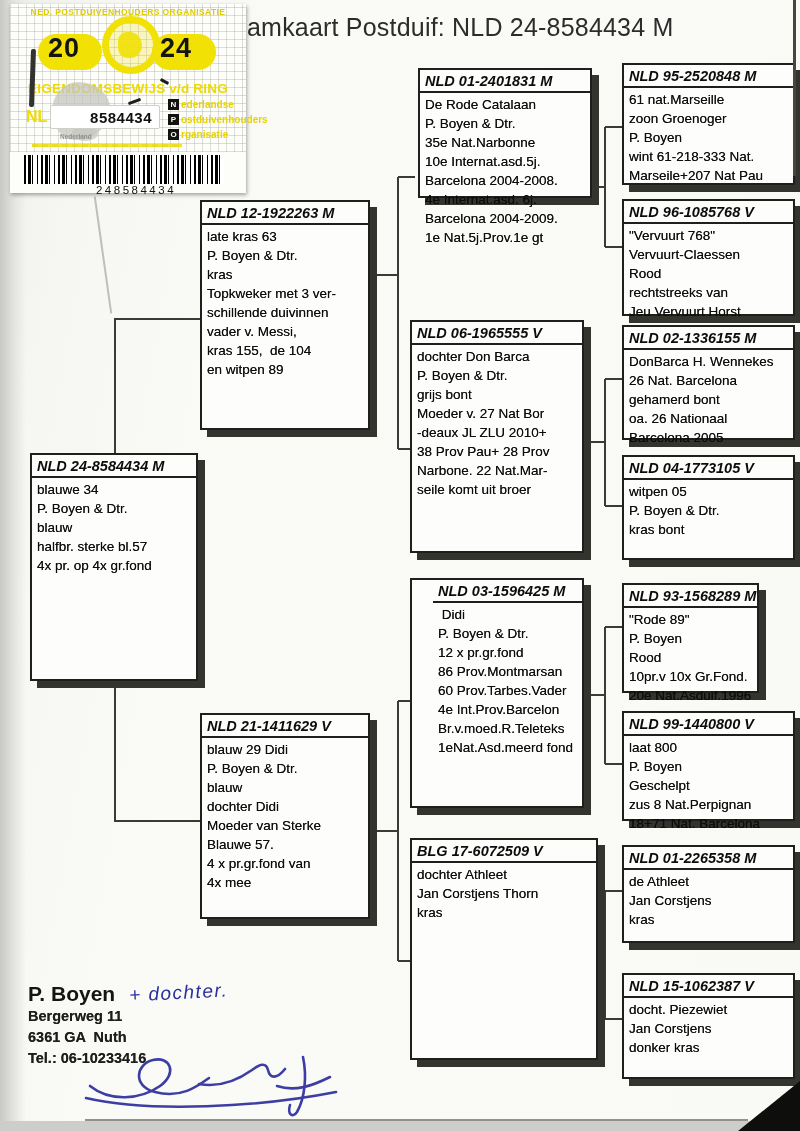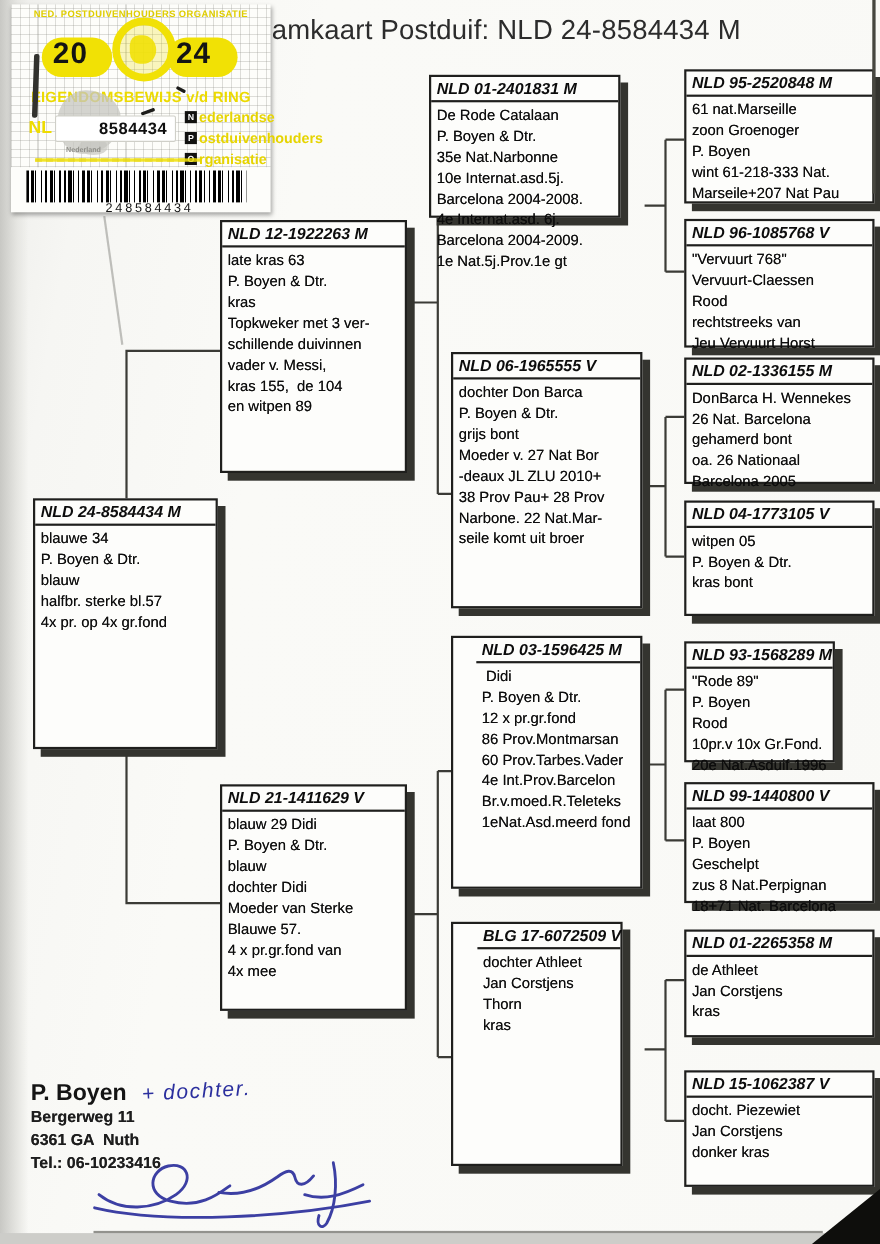--- a/index.html
+++ b/index.html
@@ -58,21 +58,21 @@
   .map-label{position:absolute;left:50px;top:129px;font-size:6.5px;font-weight:bold;color:#8e8e88;}
   .stk-nl{position:absolute;left:16px;top:104px;font-size:16px;font-weight:800;color:#eedc00;text-align:right;}
   .ringbox{position:absolute;left:40px;top:101px;width:110px;height:24px;background:#fff;
            border:1px solid #cfcfc8;border-radius:2px;display:flex;align-items:center;
            justify-content:flex-end;padding-right:7px;box-sizing:border-box;}
   .ringbox span{font-size:15px;font-weight:600;color:#101010;letter-spacing:.5px;}
   .npo{position:absolute;left:158px;top:95px;}
   .npo-row{display:flex;align-items:center;margin-bottom:4px;}
   .npo-sq{width:11px;height:11px;background:#121210;color:#fff;font-size:8px;font-weight:bold;
           display:flex;align-items:center;justify-content:center;flex:0 0 auto;}
-  .npo-word{margin-left:2px;font-size:13px;font-weight:800;color:#e6d400;white-space:nowrap;}
+  .npo-word{margin-left:2px;font-size:10px;font-weight:800;color:#e6d400;white-space:nowrap;}
   .stk-dashes{position:absolute;top:140px;left:22px;width:150px;height:3px;opacity:.85;
           background:repeating-linear-gradient(90deg,#e8d700 0 6px,transparent 6px 10px);}
   .barcode{position:absolute;left:14px;top:151px;width:200px;height:29px;
           background:repeating-linear-gradient(90deg,#000 0 2px,#fff 2px 4px,#000 4px 7px,#fff 7px 8px,#000 8px 9px,#fff 9px 13px,#000 13px 14px,#fff 14px 17px);}
   .barcode-num{position:absolute;top:180px;left:0;width:228px;text-align:center;font-size:11.5px;
           color:#141414;letter-spacing:2.5px;padding-left:12px;}
   
   .owner{position:absolute;left:28px;top:982px;z-index:3;}
   .owner-name{font-size:21px;font-weight:bold;color:#141414;display:inline-block;}
   .hand{display:inline-block;margin-left:9px;color:#2b2f9e;font-size:19px;font-style:italic;
@@ -173,21 +173,21 @@
           <div>blauw 29 Didi</div>
           <div>P. Boyen &amp; Dtr.</div>
           <div>blauw</div>
           <div>dochter Didi</div>
           <div>Moeder van Sterke</div>
           <div>Blauwe 57.</div>
           <div>4 x pr.gr.fond van</div>
           <div>4x mee</div>
         </div>
       </div>
-      <div class="box" style="left: 390px; top: 68px; width: 174px; height: 130px;">
+      <div class="box" style="left: 418px; top: 68px; width: 174px; height: 130px;">
         <div class="box-title">NLD 01-2401831 M</div>
         <div class="box-lines">
           <div>De Rode Catalaan</div>
           <div>P. Boyen &amp; Dtr.</div>
           <div>35e Nat.Narbonne</div>
           <div>10e Internat.asd.5j.</div>
           <div>Barcelona 2004-2008.</div>
           <div>4e Internat.asd. 6j.</div>
           <div>Barcelona 2004-2009.</div>
           <div>1e Nat.5j.Prov.1e gt</div>
@@ -212,21 +212,21 @@
           <div> Didi</div>
           <div>P. Boyen &amp; Dtr.</div>
           <div>12 x pr.gr.fond</div>
           <div>86 Prov.Montmarsan</div>
           <div>60 Prov.Tarbes.Vader</div>
           <div>4e Int.Prov.Barcelon</div>
           <div>Br.v.moed.R.Teleteks</div>
           <div>1eNat.Asd.meerd fond</div>
         </div>
       </div>
-      <div class="box" style="left: 410px; top: 838px; width: 156px; height: 222px; padding-left: 22px;">
+      <div class="box" style="left: 410px; top: 838px; width: 188px; height: 222px;">
         <div class="box-title">BLG 17-6072509 V</div>
         <div class="box-lines">
           <div>dochter Athleet</div>
           <div>Jan Corstjens Thorn</div>
           <div>kras</div>
         </div>
       </div>
       <div class="box" style="left: 622px; top: 63px; width: 173px; height: 122px;">
         <div class="box-title">NLD 95-2520848 M</div>
         <div class="box-lines">

